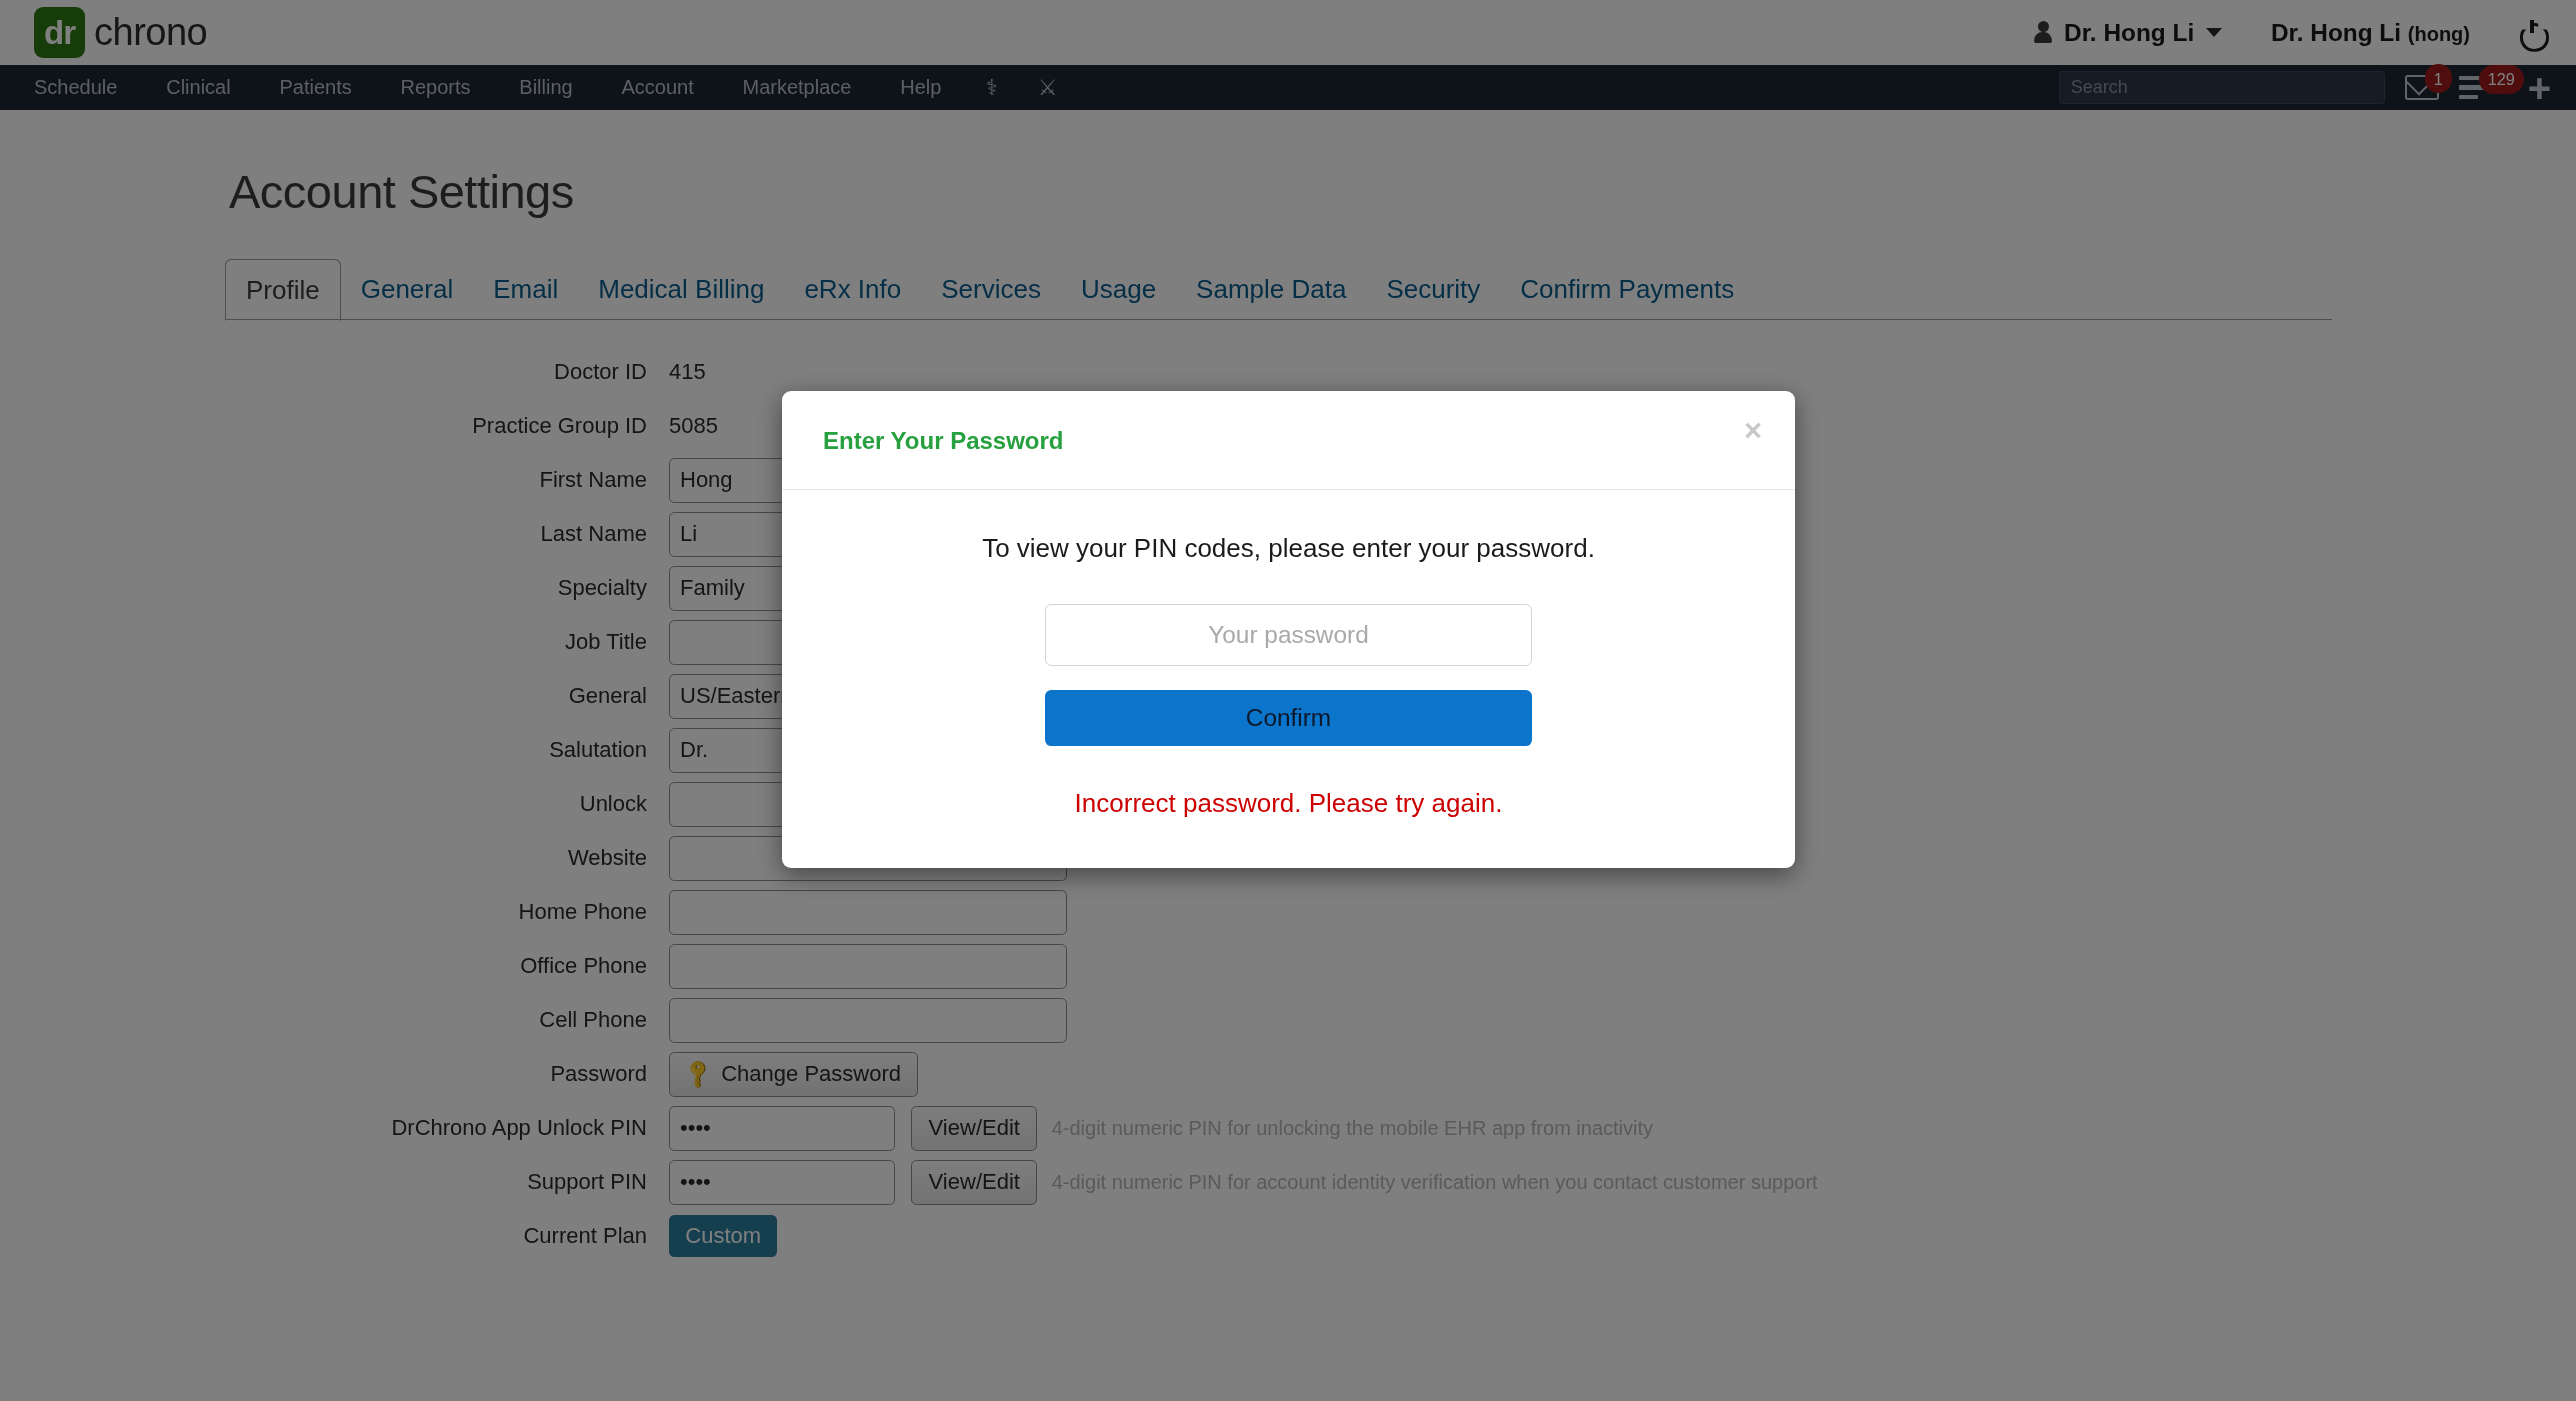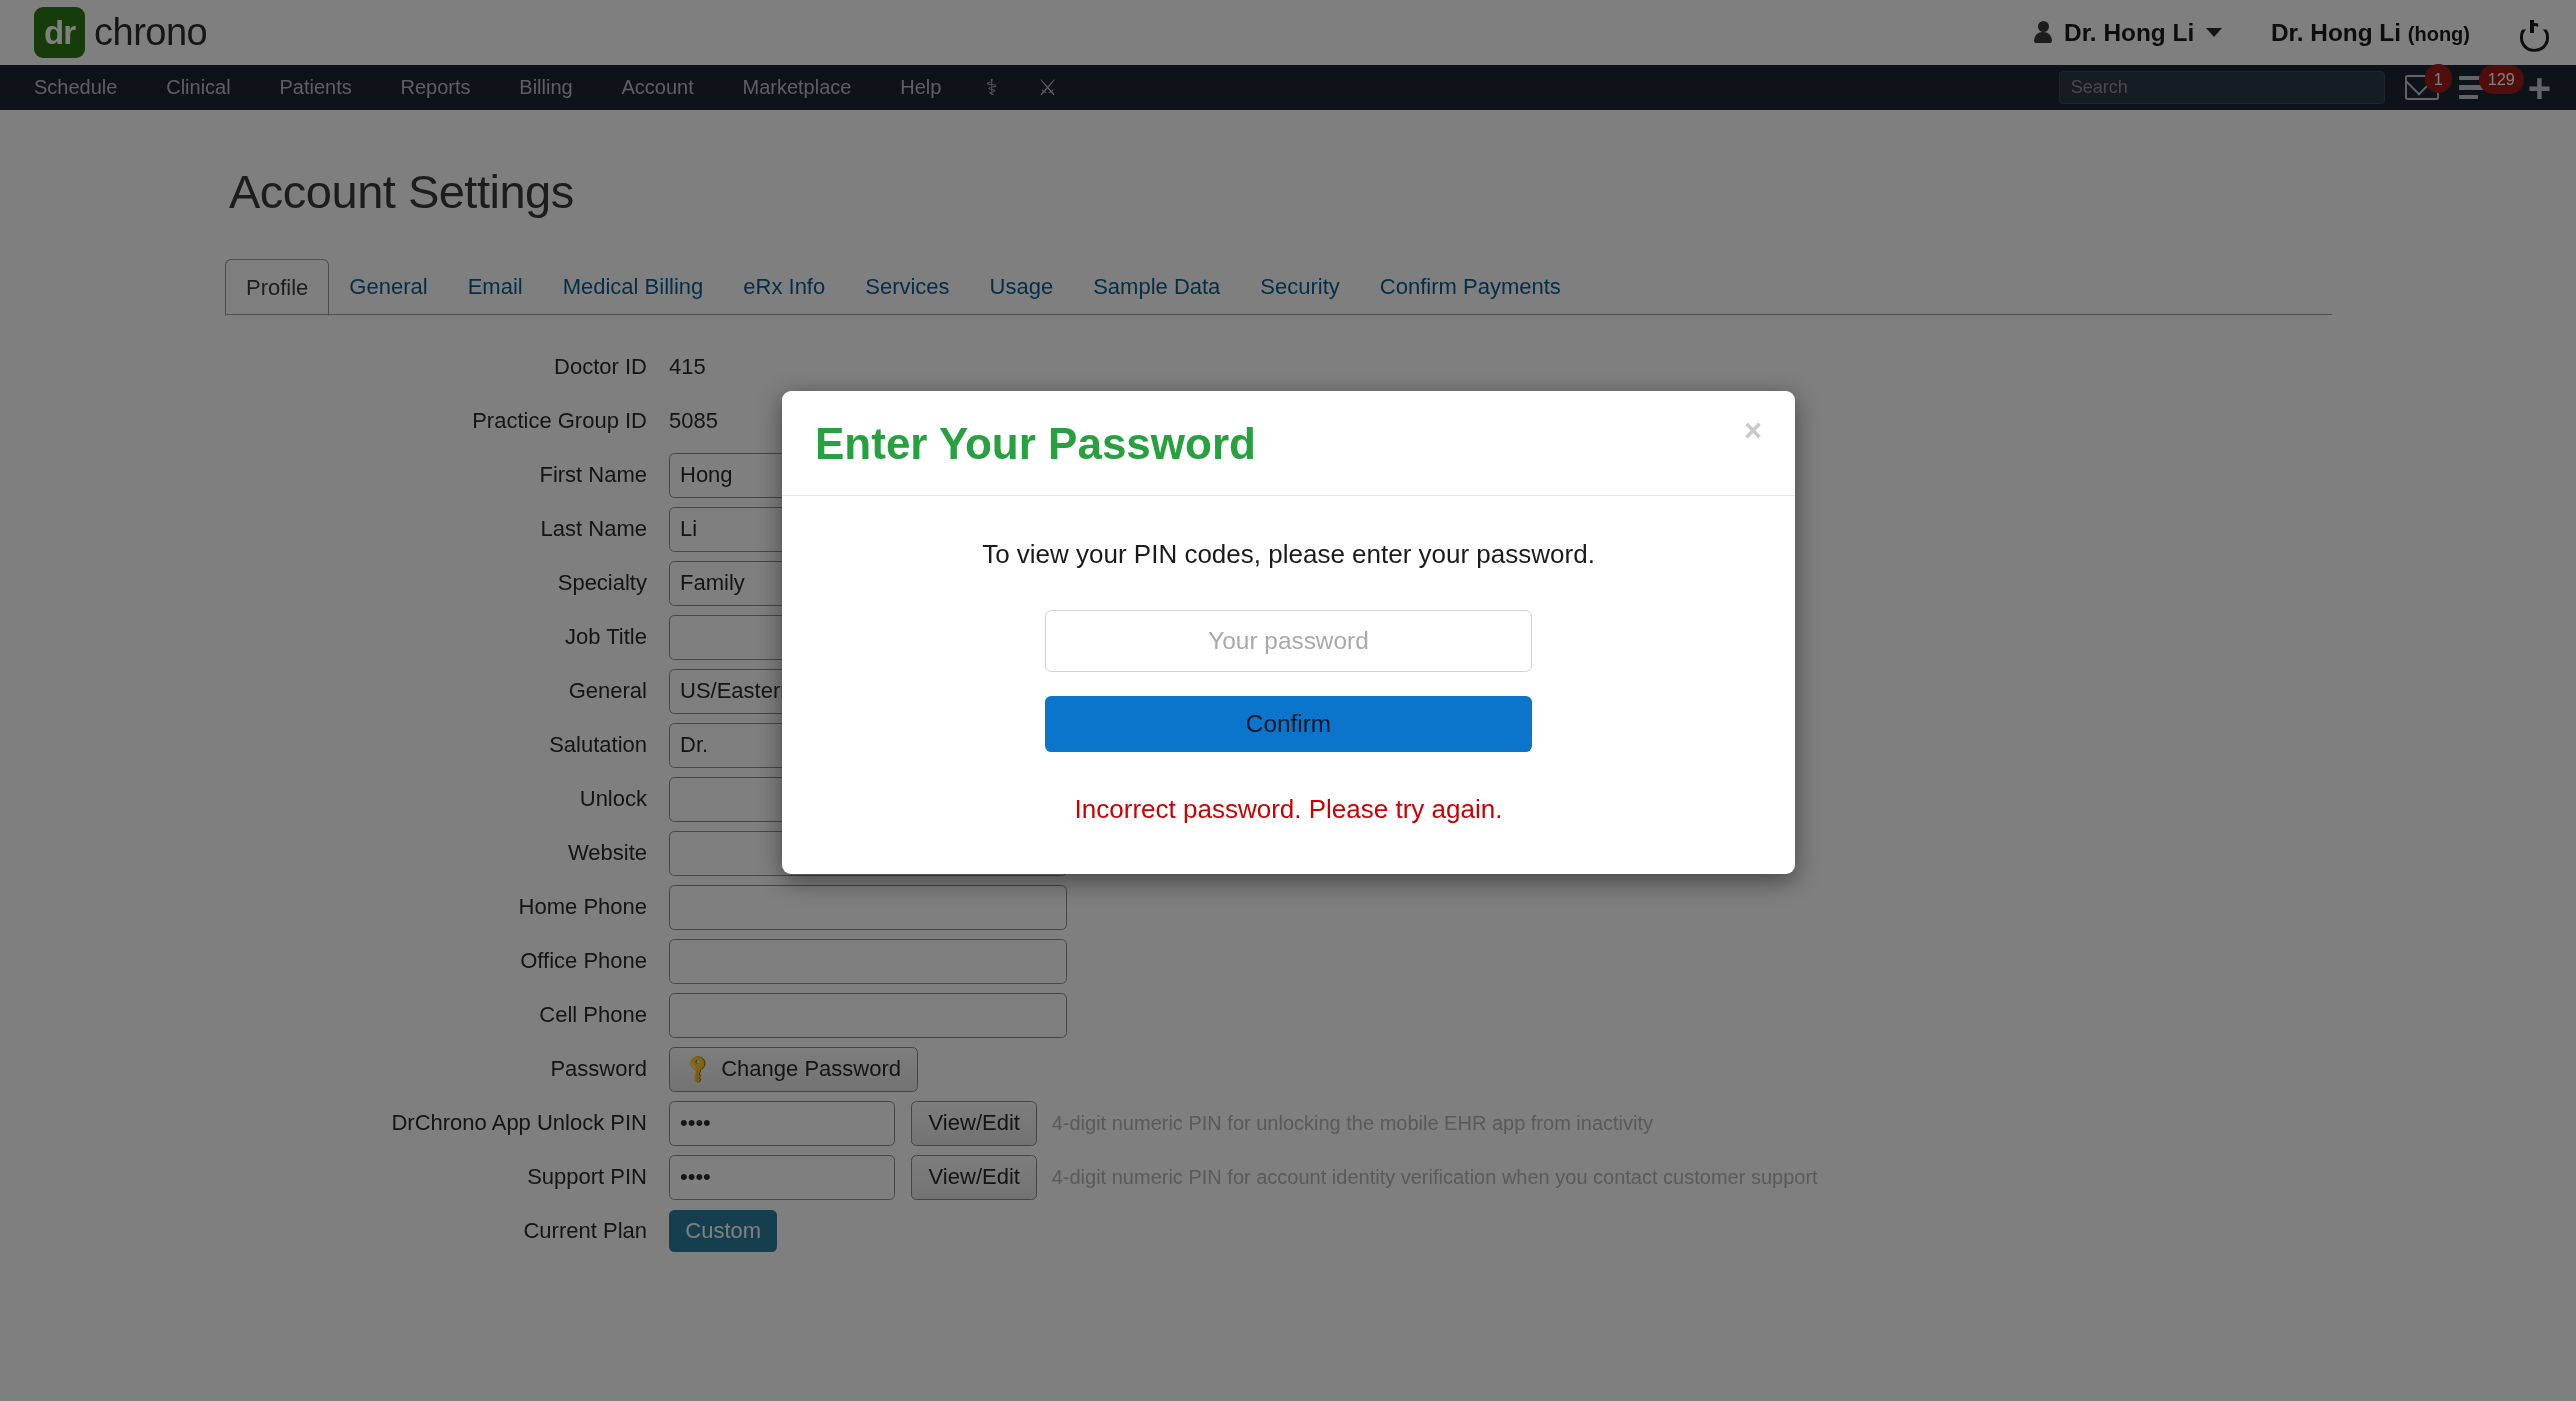--- a/index.html
+++ b/index.html
@@ -188,21 +188,21 @@
     letter-spacing: -0.5px;
   }
   .tabs {
     margin: 40px 0 0 225px;
     display: flex;
     align-items: flex-end;
     border-bottom: 1.8px solid #9c9c9c;
     width: 2107px;
   }
   .tab {
-    font-size: 22px;
+    font-size: 26px;
     color: #0b5d8f;
     padding: 14.5px 20px;
     cursor: pointer;
     white-space: nowrap;
   }
   .tab.active {
     color: #3c3c3c;
     border: 1.8px solid #9c9c9c;
     border-bottom: 1.8px solid #ffffff;
     border-radius: 6.3px 6.3px 0 0;
@@ -277,24 +277,24 @@
     box-shadow: 0 6.3px 25px rgba(0,0,0,0.45);
     z-index: 100;
     overflow: hidden;
   }
   .modal-header {
     padding: 29px 33px 27px 33px;
     border-bottom: 0.9px solid #e8e8e8;
     position: relative;
   }
   .modal-title {
-    font-size: 44px;
+    font-size: 24px;
     font-weight: bold;
     color: #27a03f;
-    margin: 0;
+    margin: 8px;
     line-height: 1.1;
   }
   .modal-close {
     position: absolute;
     top: 23.5px; right: 33px;
     font-size: 31px;
     color: #c9c9c9;
     cursor: pointer;
     line-height: 1;
     font-weight: bold;

